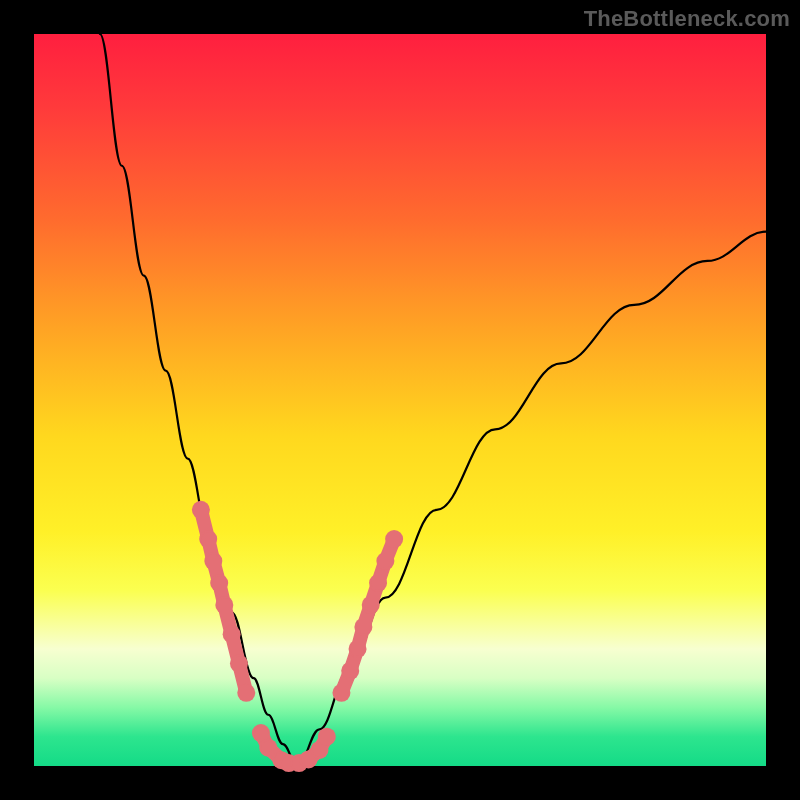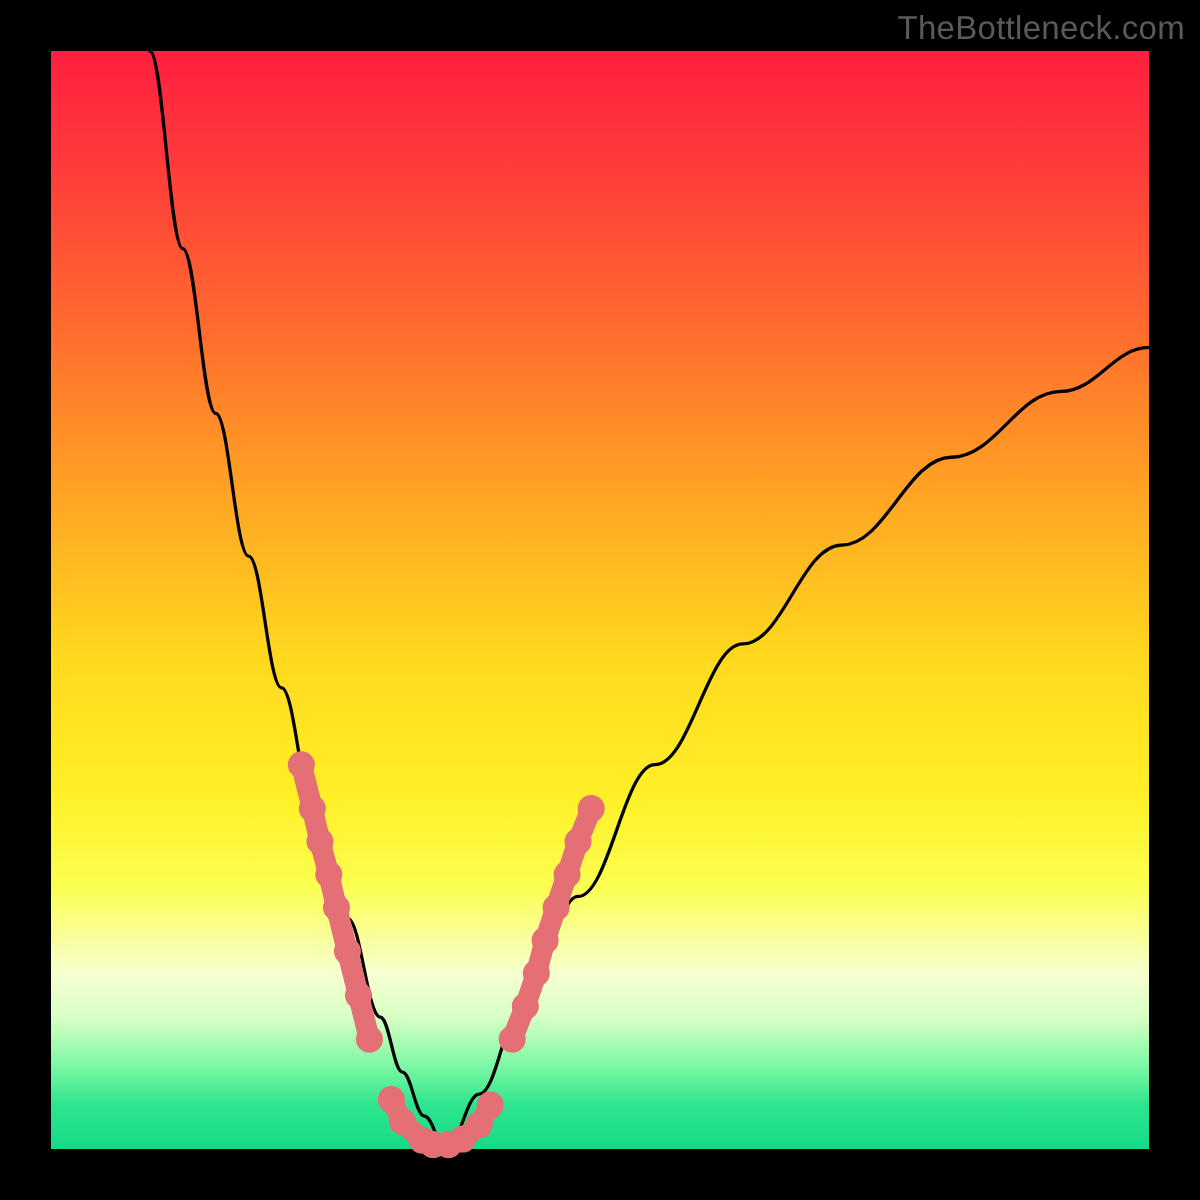--- a/index.html
+++ b/index.html
@@ -39,21 +39,21 @@
       #2de58e 96%,
       #14db87 100%
     );
   }
   .watermark {
     position: absolute;
     top: 6px;
     right: 10px;
     color: #5a5a5a;
     font-size: 22px;
-    font-weight: 400;
+    font-weight: 700;
     letter-spacing: 0.2px;
     font-family: Arial, Helvetica, sans-serif;
   }
   svg.curves {
     position: absolute;
     left: 0; top: 0;
     width: 732px; height: 732px;
     overflow: visible;
   }
 </style>

